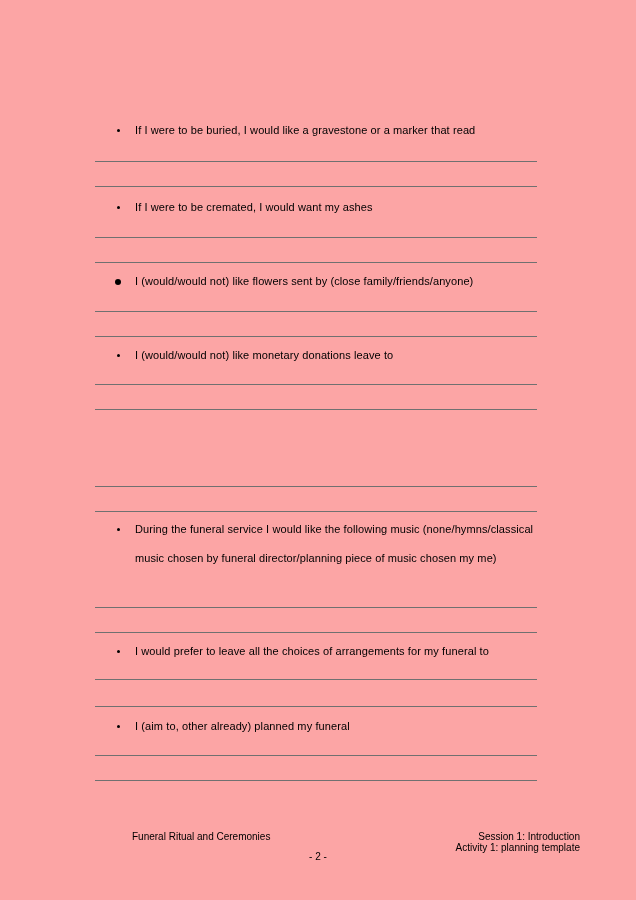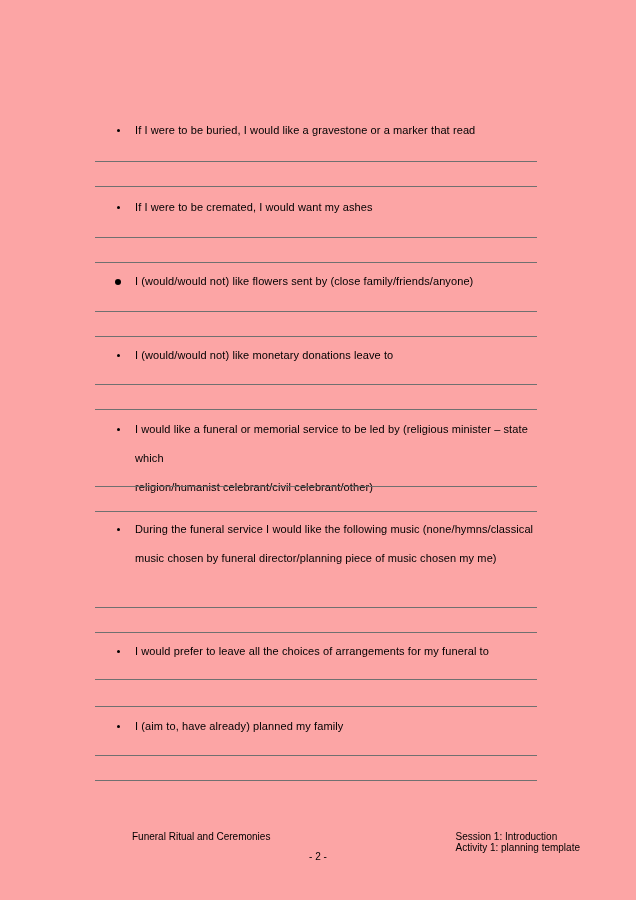--- a/index.html
+++ b/index.html
@@ -62,21 +62,21 @@
     font-size: 10px;
     line-height: 11px;
     margin-left: 37px;
   }
   .footer-right {
     position: absolute;
     right: 96px;
     top: 831px;
     font-size: 10px;
     line-height: 11px;
-    text-align: left;
+    text-align: right;
   }
   .page-num {
     position: absolute;
     left: 0;
     width: 636px;
     top: 851px;
     font-size: 10px;
     text-align: center;
   }
 </style>
@@ -114,27 +114,20 @@
 
   <div class="li" style="top:341px">
     <span class="bullet-cell">
         <span class="dot"></span>
       </span>
     <span class="txt">I (would/would not) like monetary donations leave to</span>
   </div>
   <div class="rule" style="top:384px"></div>
   <div class="rule" style="top:409px"></div>
 
-  <div class="li" style="top:415px">
-    <span class="bullet-cell">
-        <span class="dot"></span>
-      </span>
-    <span class="txt">I would like a funeral or memorial service to be led by (religious minister – state which
-religion/humanist celebrant/civil celebrant/other)</span>
-  </div>
   <div class="rule" style="top:486px"></div>
   <div class="rule" style="top:511px"></div>
 
   <div class="li" style="top:515px">
     <span class="bullet-cell">
         <span class="dot"></span>
       </span>
     <span class="txt">During the funeral service I would like the following music (none/hymns/classical
 music chosen by funeral director/planning piece of music chosen my me)</span>
   </div>
@@ -147,21 +140,21 @@
       </span>
     <span class="txt">I would prefer to leave all the choices of arrangements for my funeral to</span>
   </div>
   <div class="rule" style="top:679px"></div>
   <div class="rule" style="top:706px"></div>
 
   <div class="li" style="top:712px">
     <span class="bullet-cell">
         <span class="dot"></span>
       </span>
-    <span class="txt">I (aim to, have already) planned my family</span>
+    <span class="txt">I (aim to, other already) planned my funeral</span>
   </div>
   <div class="rule" style="top:755px"></div>
   <div class="rule" style="top:780px"></div>
 
   <div class="footer-left">Funeral Ritual and Ceremonies</div>
   <div class="footer-right">
     <div>Session 1: Introduction</div>
     <div>Activity 1: planning template</div>
   </div>
   <div class="page-num">- 2 -</div>

